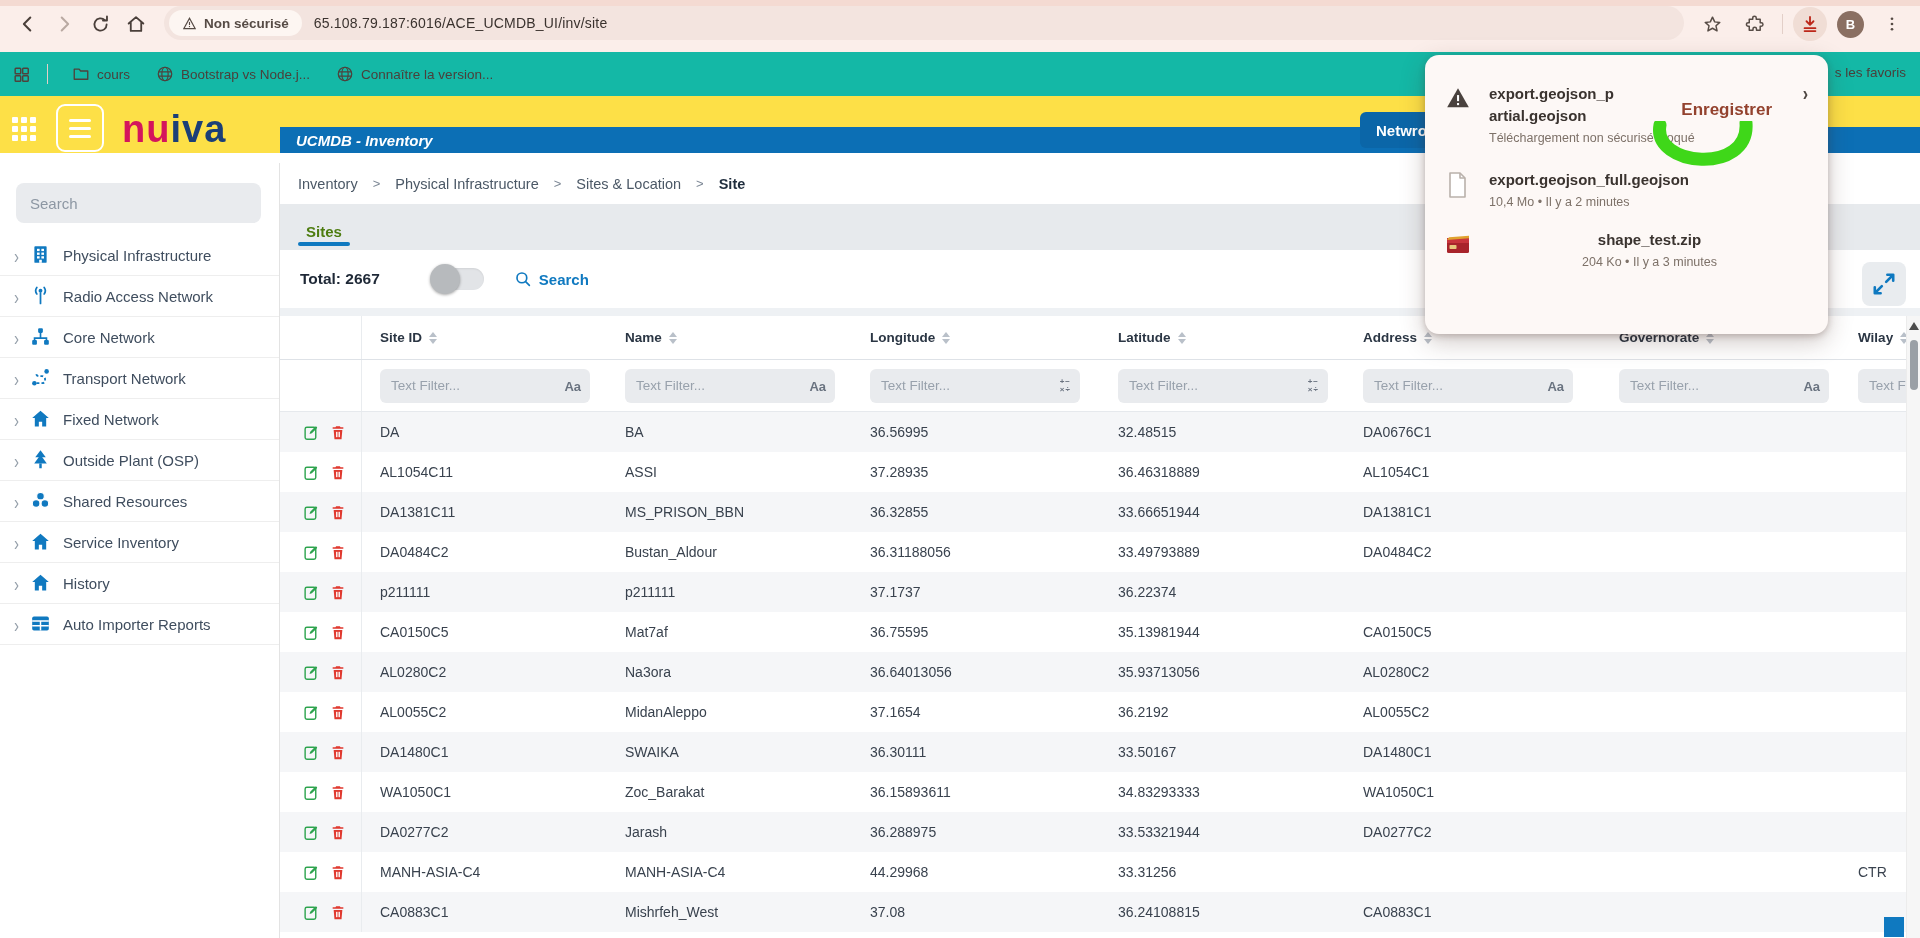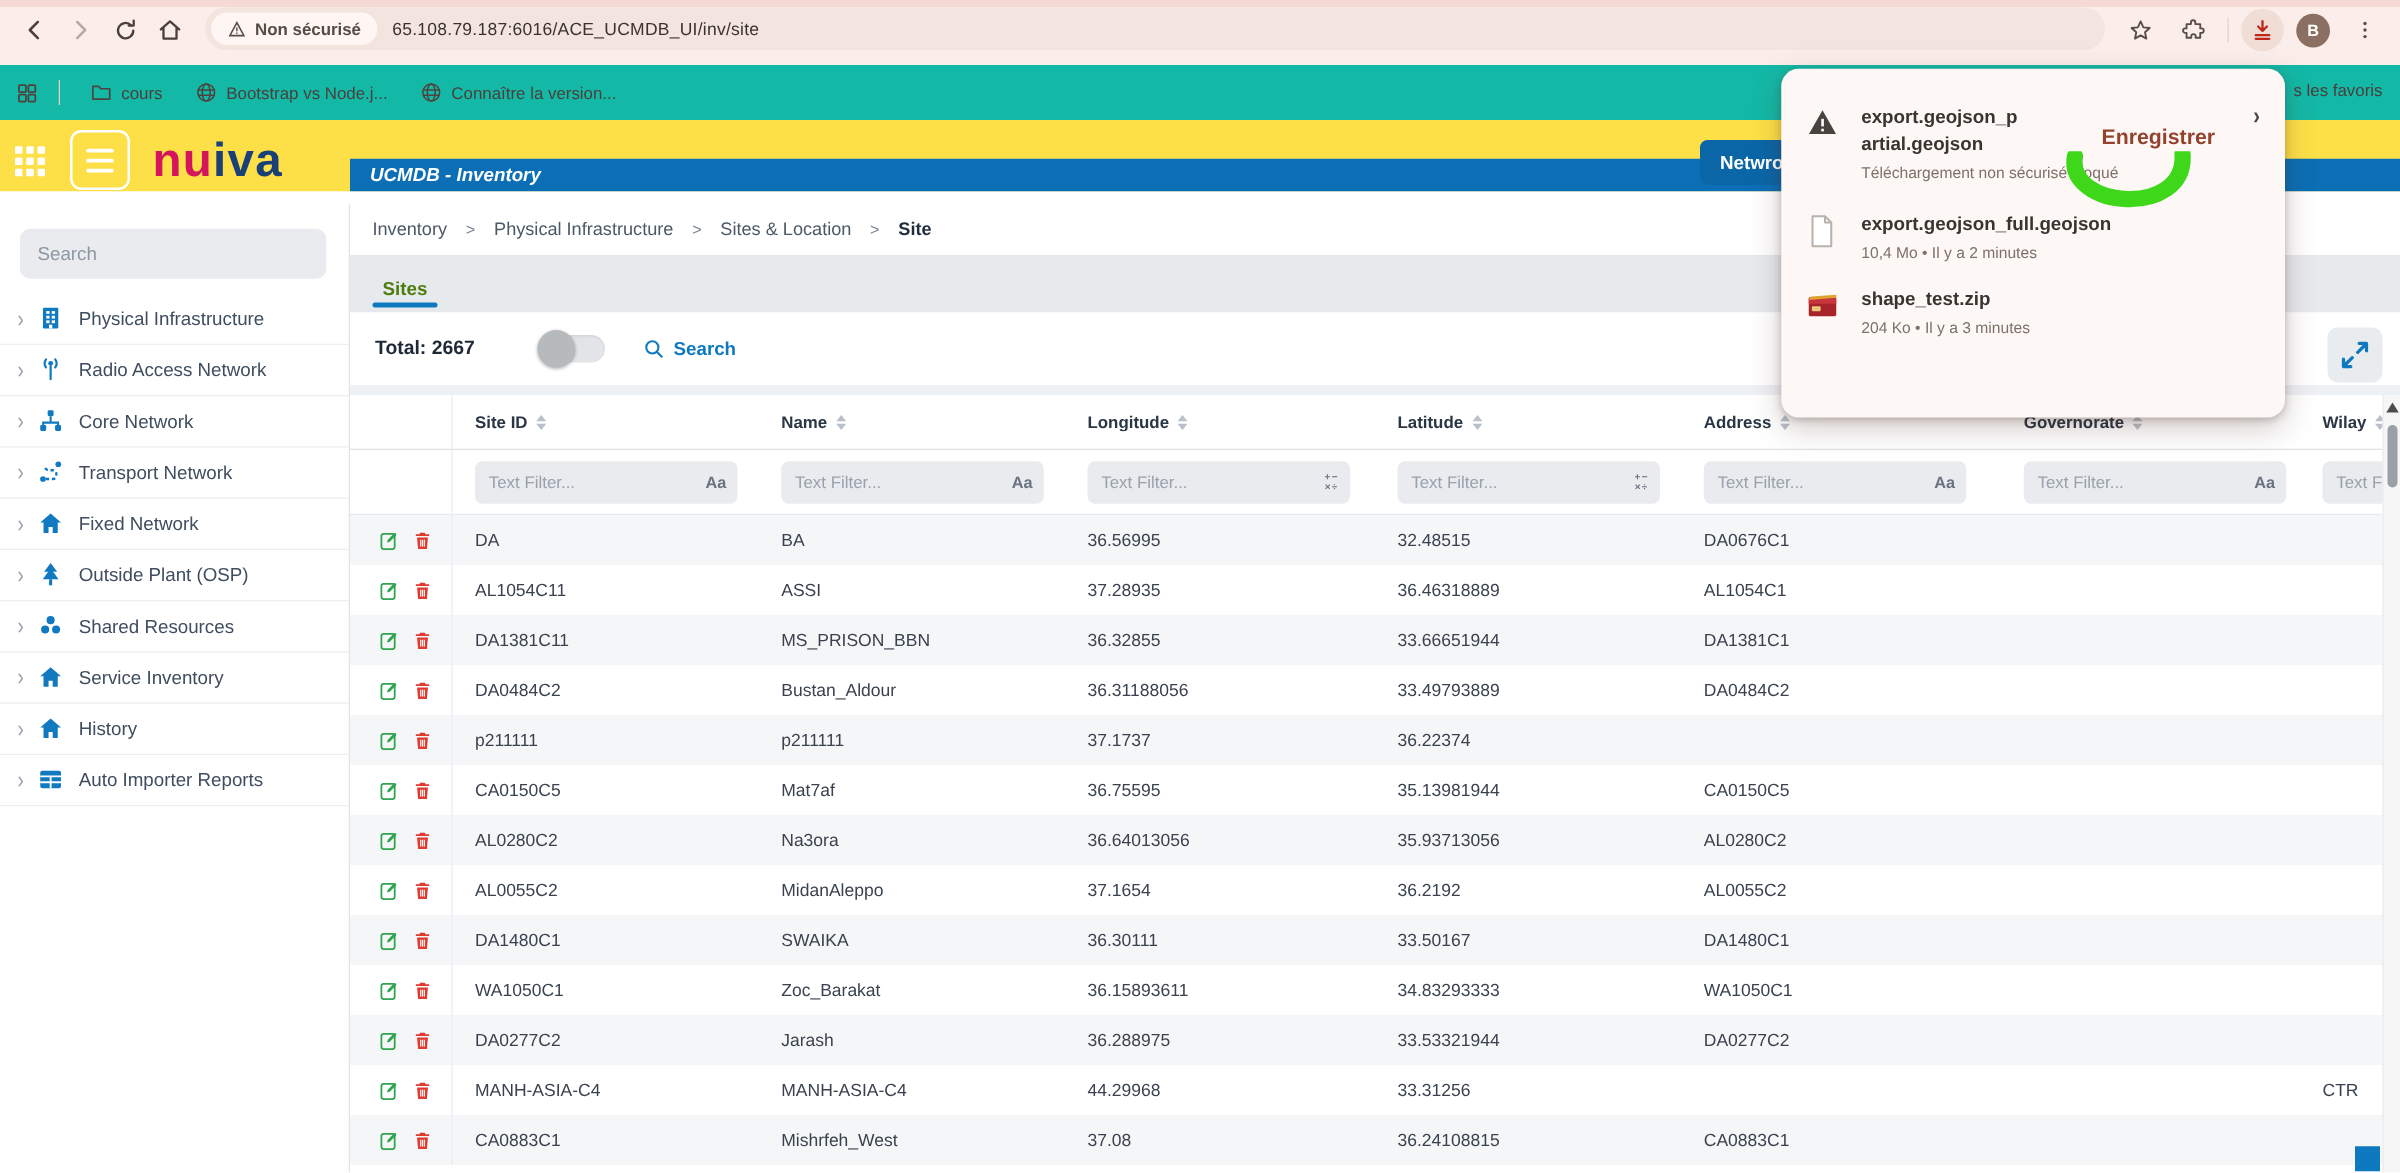--- a/index.html
+++ b/index.html
@@ -969,18 +969,18 @@
 
   <div class="dl-item" style="margin-top:20px;">
     <div class="dl-ico">
       <svg width="26" height="26" viewBox="0 0 26 26">
           <rect x="2" y="7" width="22" height="15" rx="1.5" fill="#a8242b"></rect>
           <rect x="2" y="7" width="22" height="5" fill="#c8353c"></rect>
           <path d="M2 9 24 7.2 24 4.8 4 6.2 Z" fill="#e0a22e"></path>
           <rect x="4.5" y="14" width="7" height="4" rx="0.8" fill="#e8c77d"></rect>
         </svg>
     </div>
-    <div style="flex:1;">
+    <div style="flex:1;text-align:center;">
       <span class="dl-title">shape_test.zip</span>
       <div class="dl-sub">204 Ko • Il y a 3 minutes</div>
     </div>
   </div>
 </div>
 
 </body></html>

